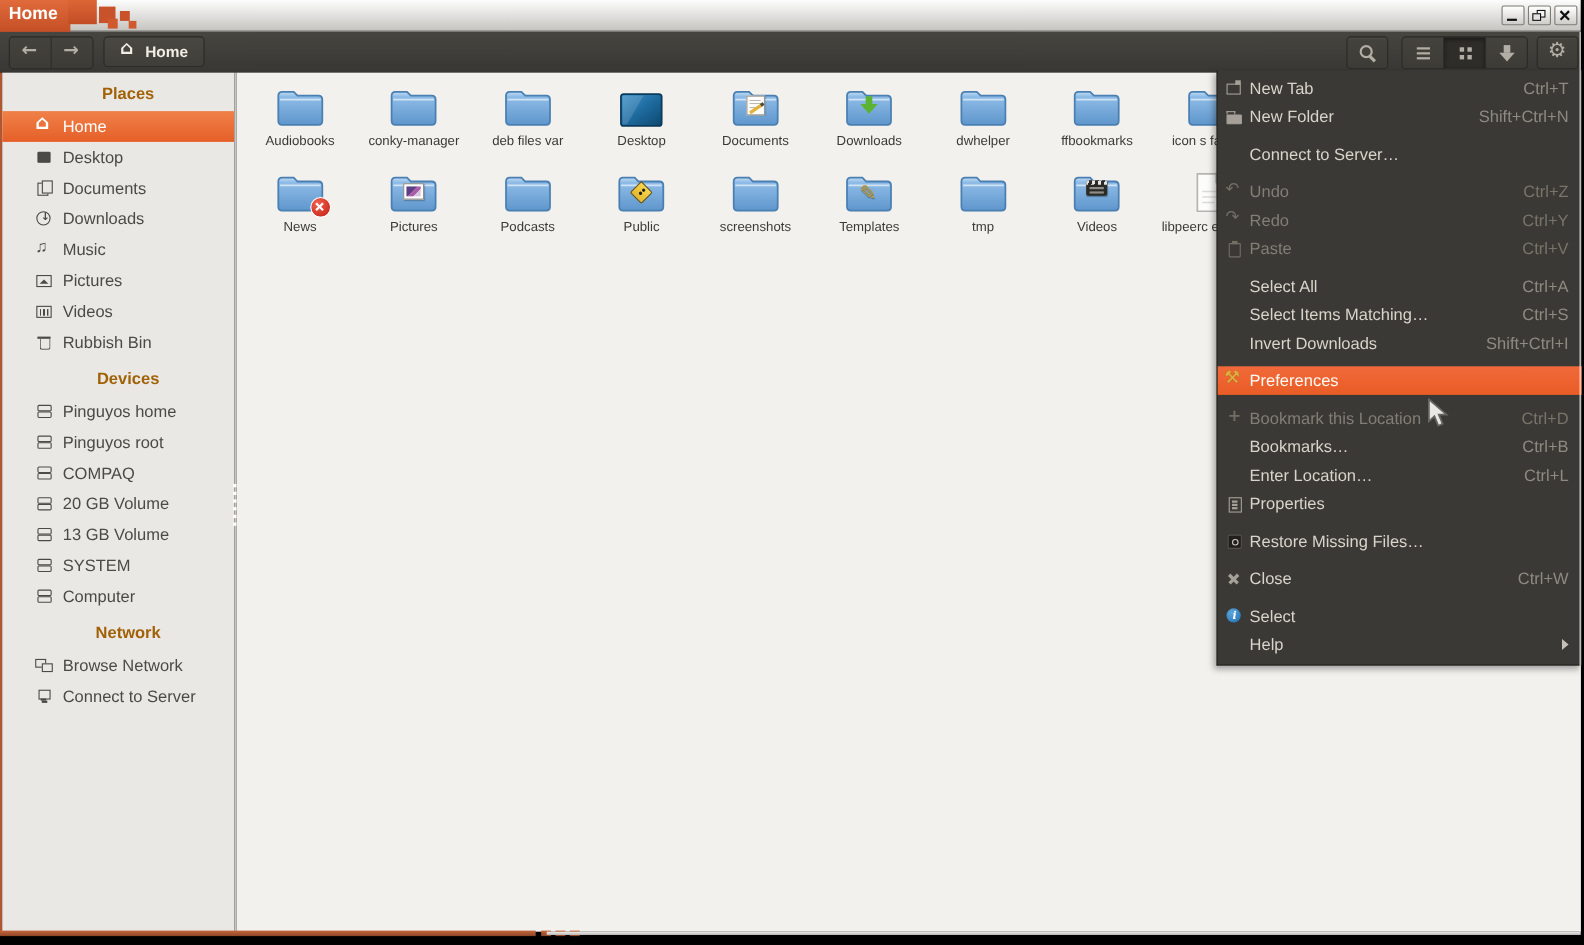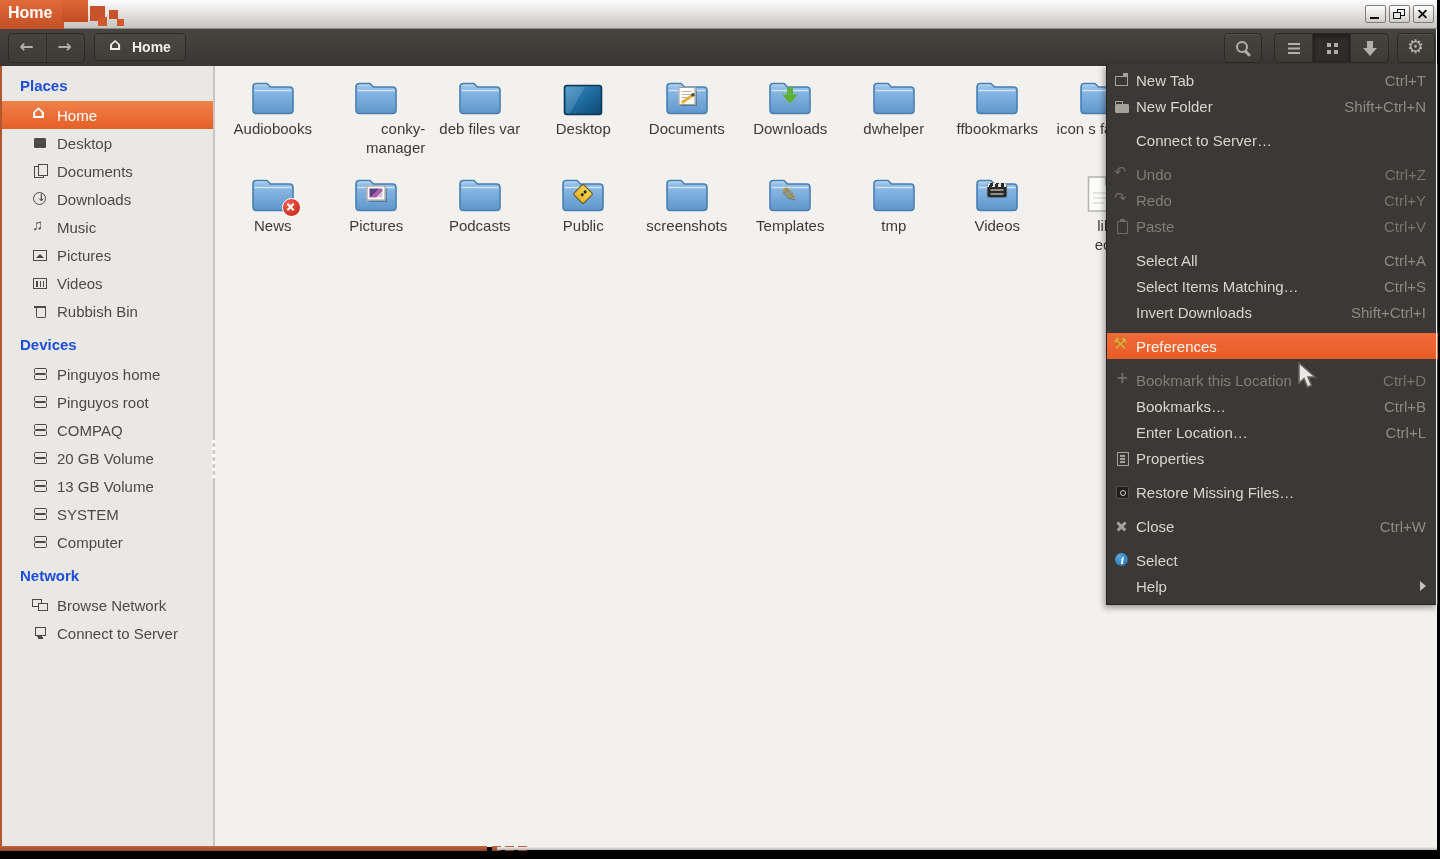--- a/index.html
+++ b/index.html
@@ -61,21 +61,21 @@
      box-shadow:7px 0 0 currentColor,0 7px 0 currentColor,7px 7px 0 currentColor;}
   .ic-down-arrow::before{left:5px;top:1px;width:6px;height:7px;background:currentColor;}
   .ic-down-arrow::after{left:1px;top:8px;border-left:7px solid transparent;border-right:7px solid transparent;
      border-top:8px solid currentColor;}
   .ic-gear::before{content:"⚙";left:-1px;top:-3px;font-size:19px;line-height:19px;}
 
   
   .edge-left{position:absolute;left:0;top:66px;width:2px;height:781px;background:#b05730;}
   .sidebar{position:absolute;left:2px;top:66px;width:211px;height:781px;background:#eae8e4;
     color:#4b4a46;font-size:15px;overflow:hidden;}
-  .sec-header{font-weight:bold;color:#1d4ed8;padding:11px 0 7px 18px;}
+  .sec-header{font-weight:bold;color:#a16207;padding:11px 0 7px 18px;text-align:center;}
   .side-row{height:28px;display:flex;align-items:center;padding-left:30px;gap:9px;cursor:default;}
   .side-row .side-label{white-space:nowrap;}
   .side-row.selected{background:linear-gradient(#f08149,#e55f28);color:#fff;}
   .ic-home::before{content:"⌂";left:0;top:-3px;font:bold 18px/16px "DejaVu Sans",sans-serif;}
   .ic-desktop::before{left:2px;top:3px;width:10px;height:8px;border:1.5px solid currentColor;border-radius:1px;background:currentColor;}
   .ic-documents::before{left:2px;top:3px;width:8px;height:10px;border:1.5px solid currentColor;}
   .ic-documents::after{left:6px;top:1px;width:8px;height:10px;border:1.5px solid currentColor;background:#eae8e4;}
   .ic-downloads::before{left:1px;top:1px;width:11px;height:11px;border:1.5px solid currentColor;border-radius:50%;}
   .ic-downloads::after{content:"↓";left:5px;top:-1px;font:bold 10px/16px "DejaVu Sans",sans-serif;}
   .ic-music::before{content:"♫";left:0;top:-2px;font-size:15px;line-height:16px;}
@@ -99,21 +99,21 @@
   .pane-divider{position:absolute;left:213px;top:66px;width:2px;height:781px;background:#c9c6c2;}
   .divider-dots{position:absolute;left:-1px;top:374px;width:3px;}
   .divider-dots i{display:block;width:3px;height:3px;background:#fff;margin-bottom:4px;}
 
   
   .main{position:absolute;left:215px;top:66px;width:1222px;height:781px;background:#f2f1ee;overflow:hidden;}
   .grid{position:absolute;left:6px;top:8px;width:940px;display:grid;grid-template-columns:repeat(9,103.5px);
     grid-auto-rows:auto;row-gap:14px;}
   .cell{display:flex;flex-direction:column;align-items:center;width:103.5px;}
   .icon-wrap{position:relative;height:42px;display:flex;align-items:flex-end;justify-content:center;}
-  .flabel{margin-top:3px;font-size:15px;line-height:19px;color:#3b3a36;text-align:right;max-width:98px;
+  .flabel{margin-top:3px;font-size:12px;line-height:19px;color:#3b3a36;text-align:center;max-width:98px;
     word-wrap:break-word;overflow-wrap:break-word;}
 
   
   .em{position:absolute;}
   .em-news{right:-6px;bottom:-4px;width:17px;height:17px;border-radius:50%;border:1px solid #fff;
      background:radial-gradient(circle at 35% 30%,#f2604e,#c11d10);}
   .em-news::before{left:3.5px;top:6.5px;width:9px;height:2px;background:#fff;transform:rotate(45deg);}
   .em-news::after{left:3.5px;top:6.5px;width:9px;height:2px;background:#fff;transform:rotate(-45deg);}
   .em-downloads{left:50%;top:52%;transform:translate(-50%,-50%);width:16px;height:17px;}
   .em-downloads::before{left:5px;top:0;width:6px;height:7px;background:#5cb332;}

